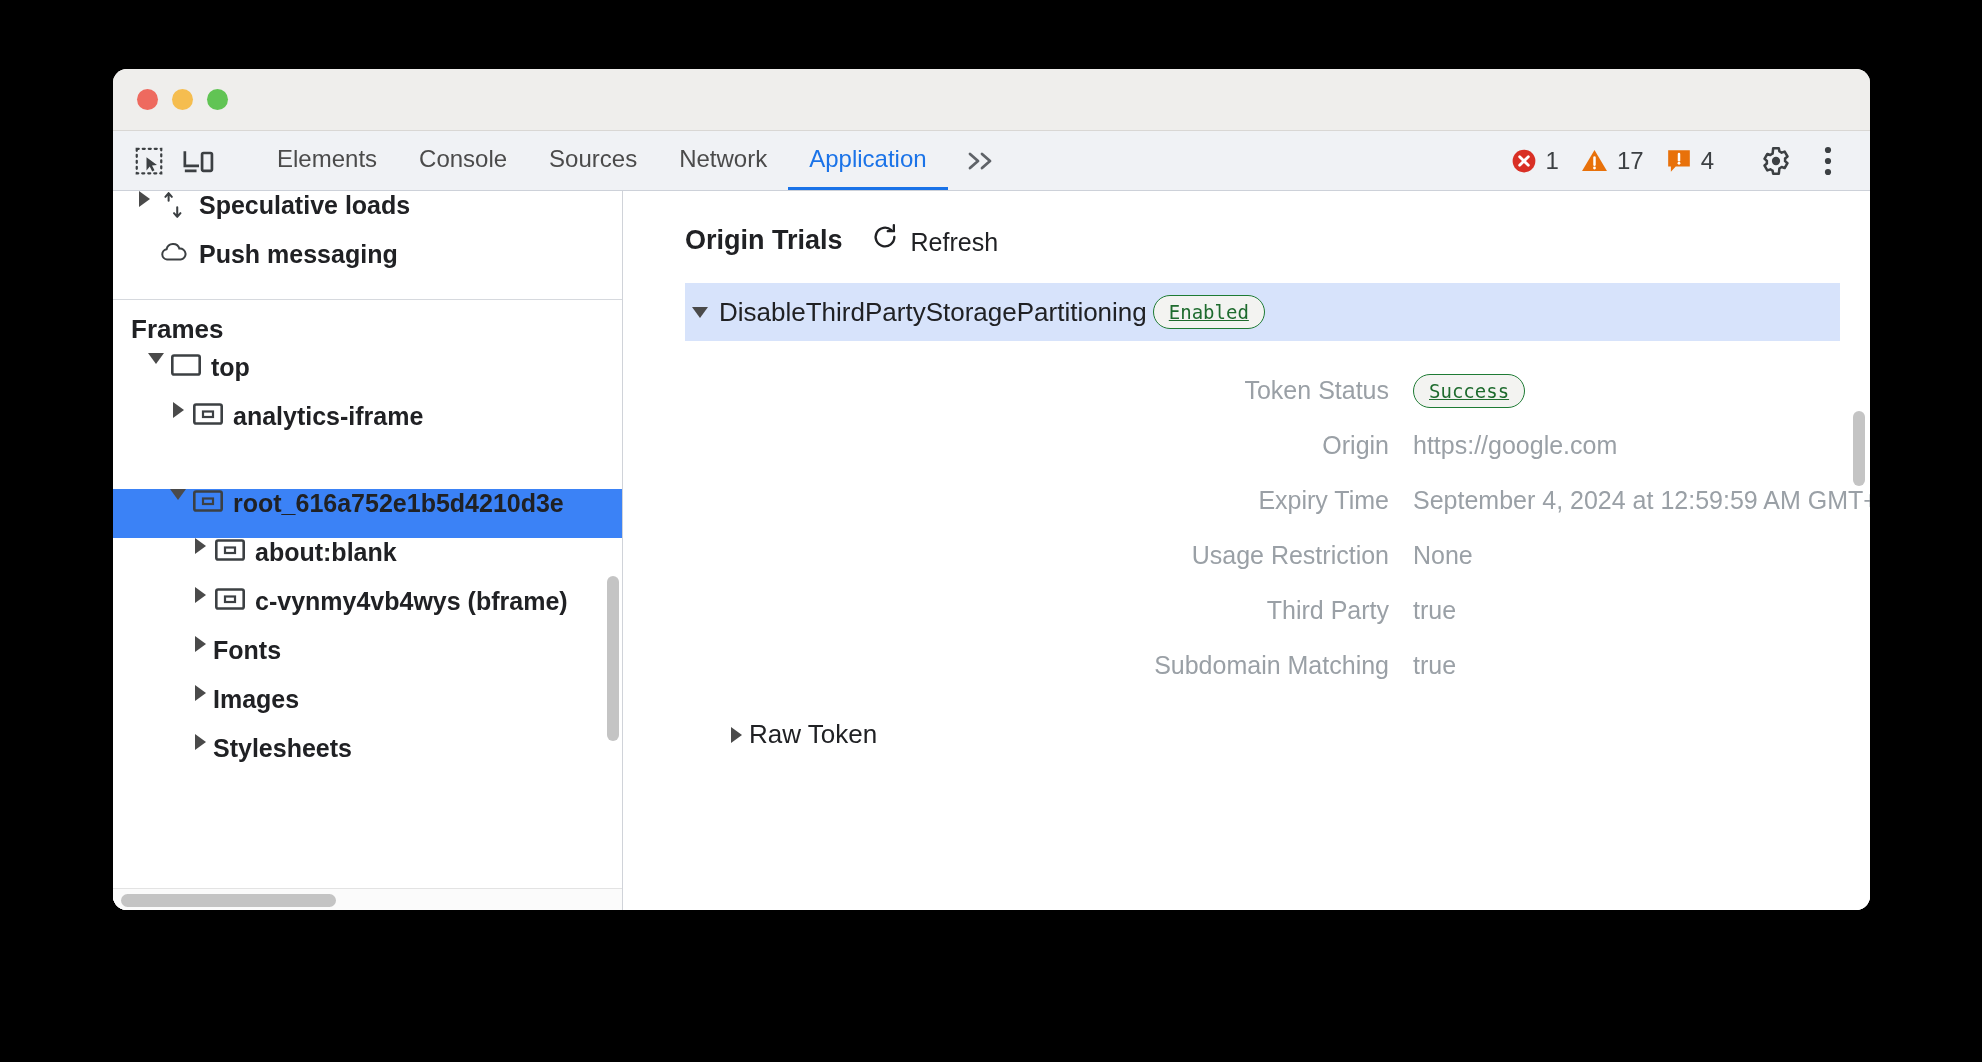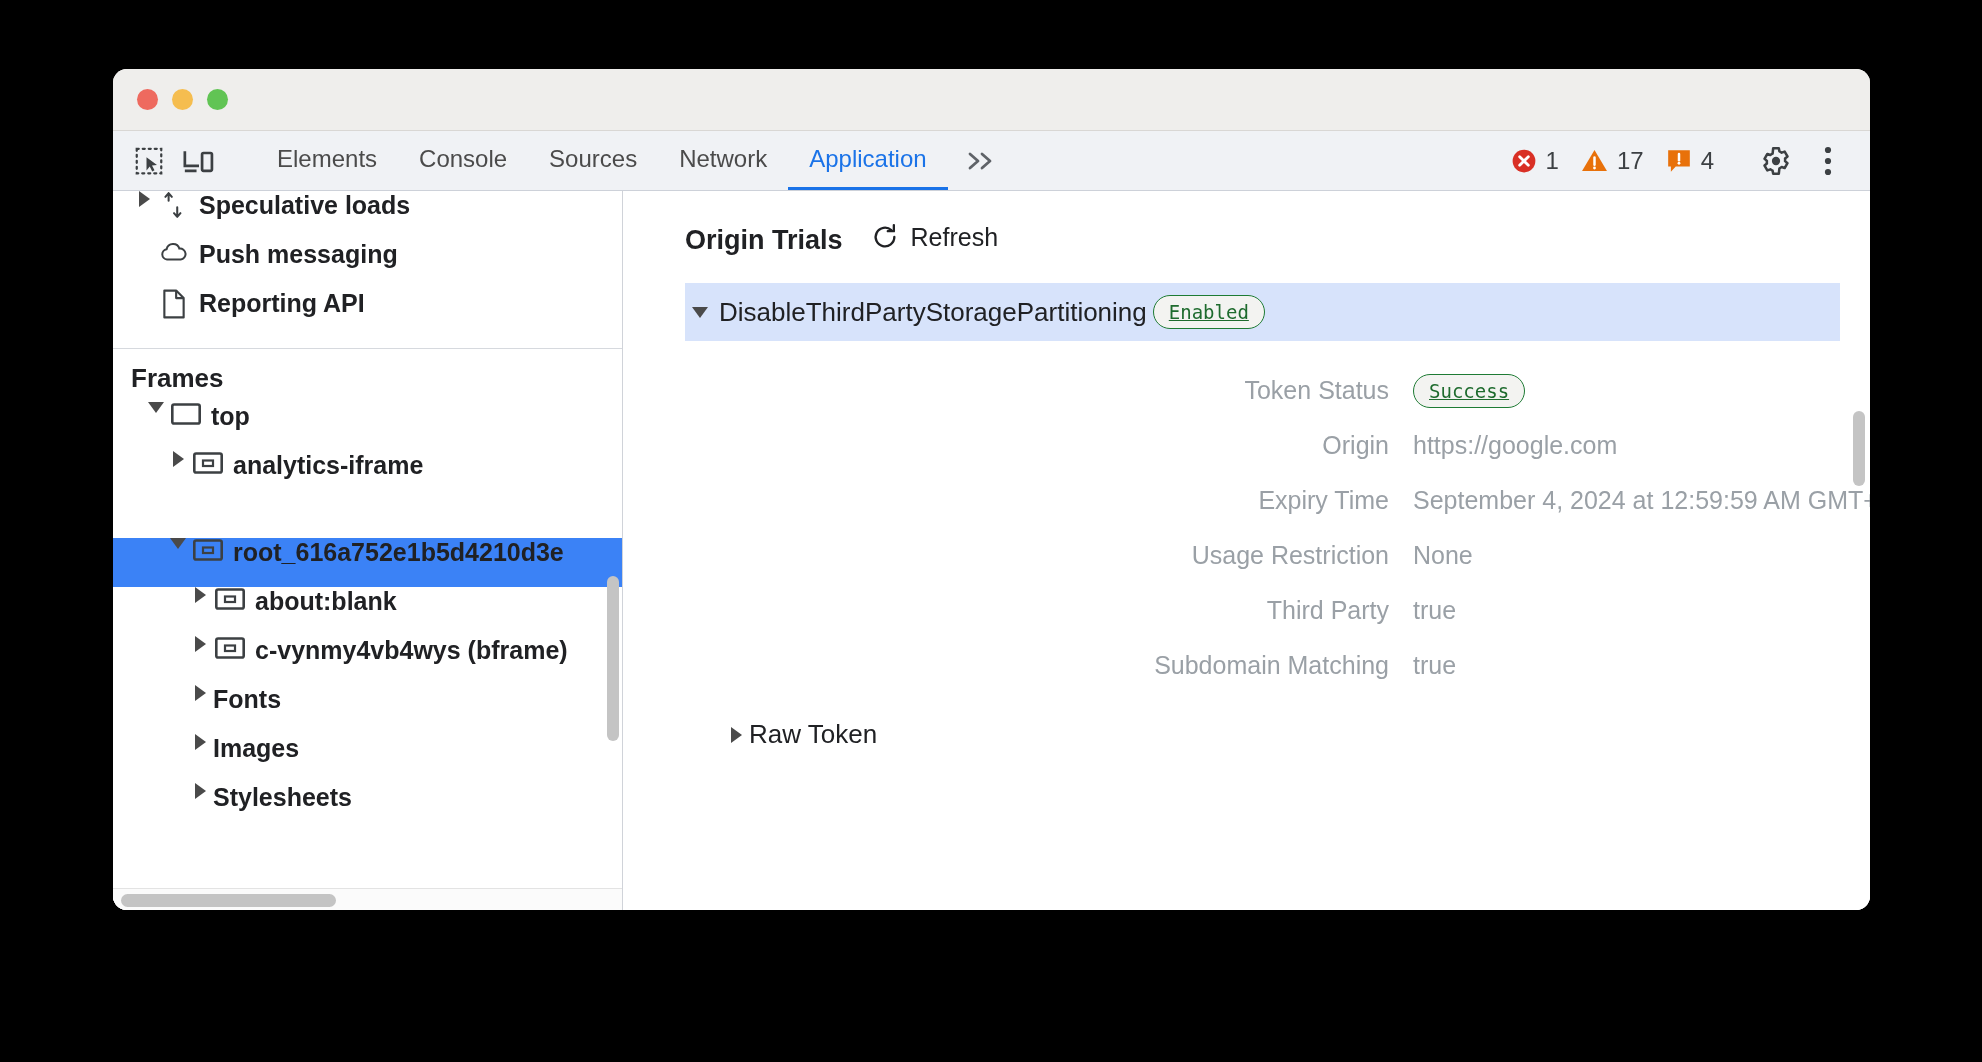--- a/index.html
+++ b/index.html
@@ -218,21 +218,21 @@
     gap: 28px;
     padding: 32px 0 0 62px;
   }
   .panel-title {
     font-size: 27px;
     font-weight: bold;
     color: #202124;
   }
   .refresh-btn {
     display: flex;
-    align-items: flex-start;
+    align-items: flex-end;
     gap: 12px;
     font-size: 25px;
     color: #202124;
   }
 
   .trial-row {
     margin: 26px 30px 0 62px;
     background: #d7e3fb;
     height: 58px;
     display: flex;
@@ -405,30 +405,20 @@
         <div class="tree-row" style="padding-left:18px">
           <div class="tw empty"></div>
           <div class="ticon">
             <svg width="30" height="24" viewBox="0 0 30 24">
               <path d="M8 19.5 a5.2 5.2 0 0 1 -0.4 -10.3 A6.6 6.6 0 0 1 20.4 8.6 a4.9 4.9 0 0 1 1.3 10.9 Z" fill="none" stroke="#3c4043" stroke-width="2"></path>
             </svg>
           </div>
           <div class="tlabel">Push messaging</div>
         </div>
 
-        <div class="tree-row" style="padding-left:18px">
-          <div class="tw empty"></div>
-          <div class="ticon">
-            <svg width="24" height="30" viewBox="0 0 22 28">
-              <path d="M2 1.5 H13 L20 8.5 V26.5 H2 Z" fill="none" stroke="#3c4043" stroke-width="2" stroke-linejoin="round"></path>
-              <path d="M13 1.5 V8.5 H20" fill="none" stroke="#3c4043" stroke-width="2" stroke-linejoin="round"></path>
-            </svg>
-          </div>
-          <div class="tlabel">Reporting API</div>
-        </div>
 
       </div>
 
       <div class="section-divider"></div>
 
       <div class="frames-header">Frames</div>
 
       <div class="tree-section">
 
         <div class="tree-row" style="padding-left:30px">

